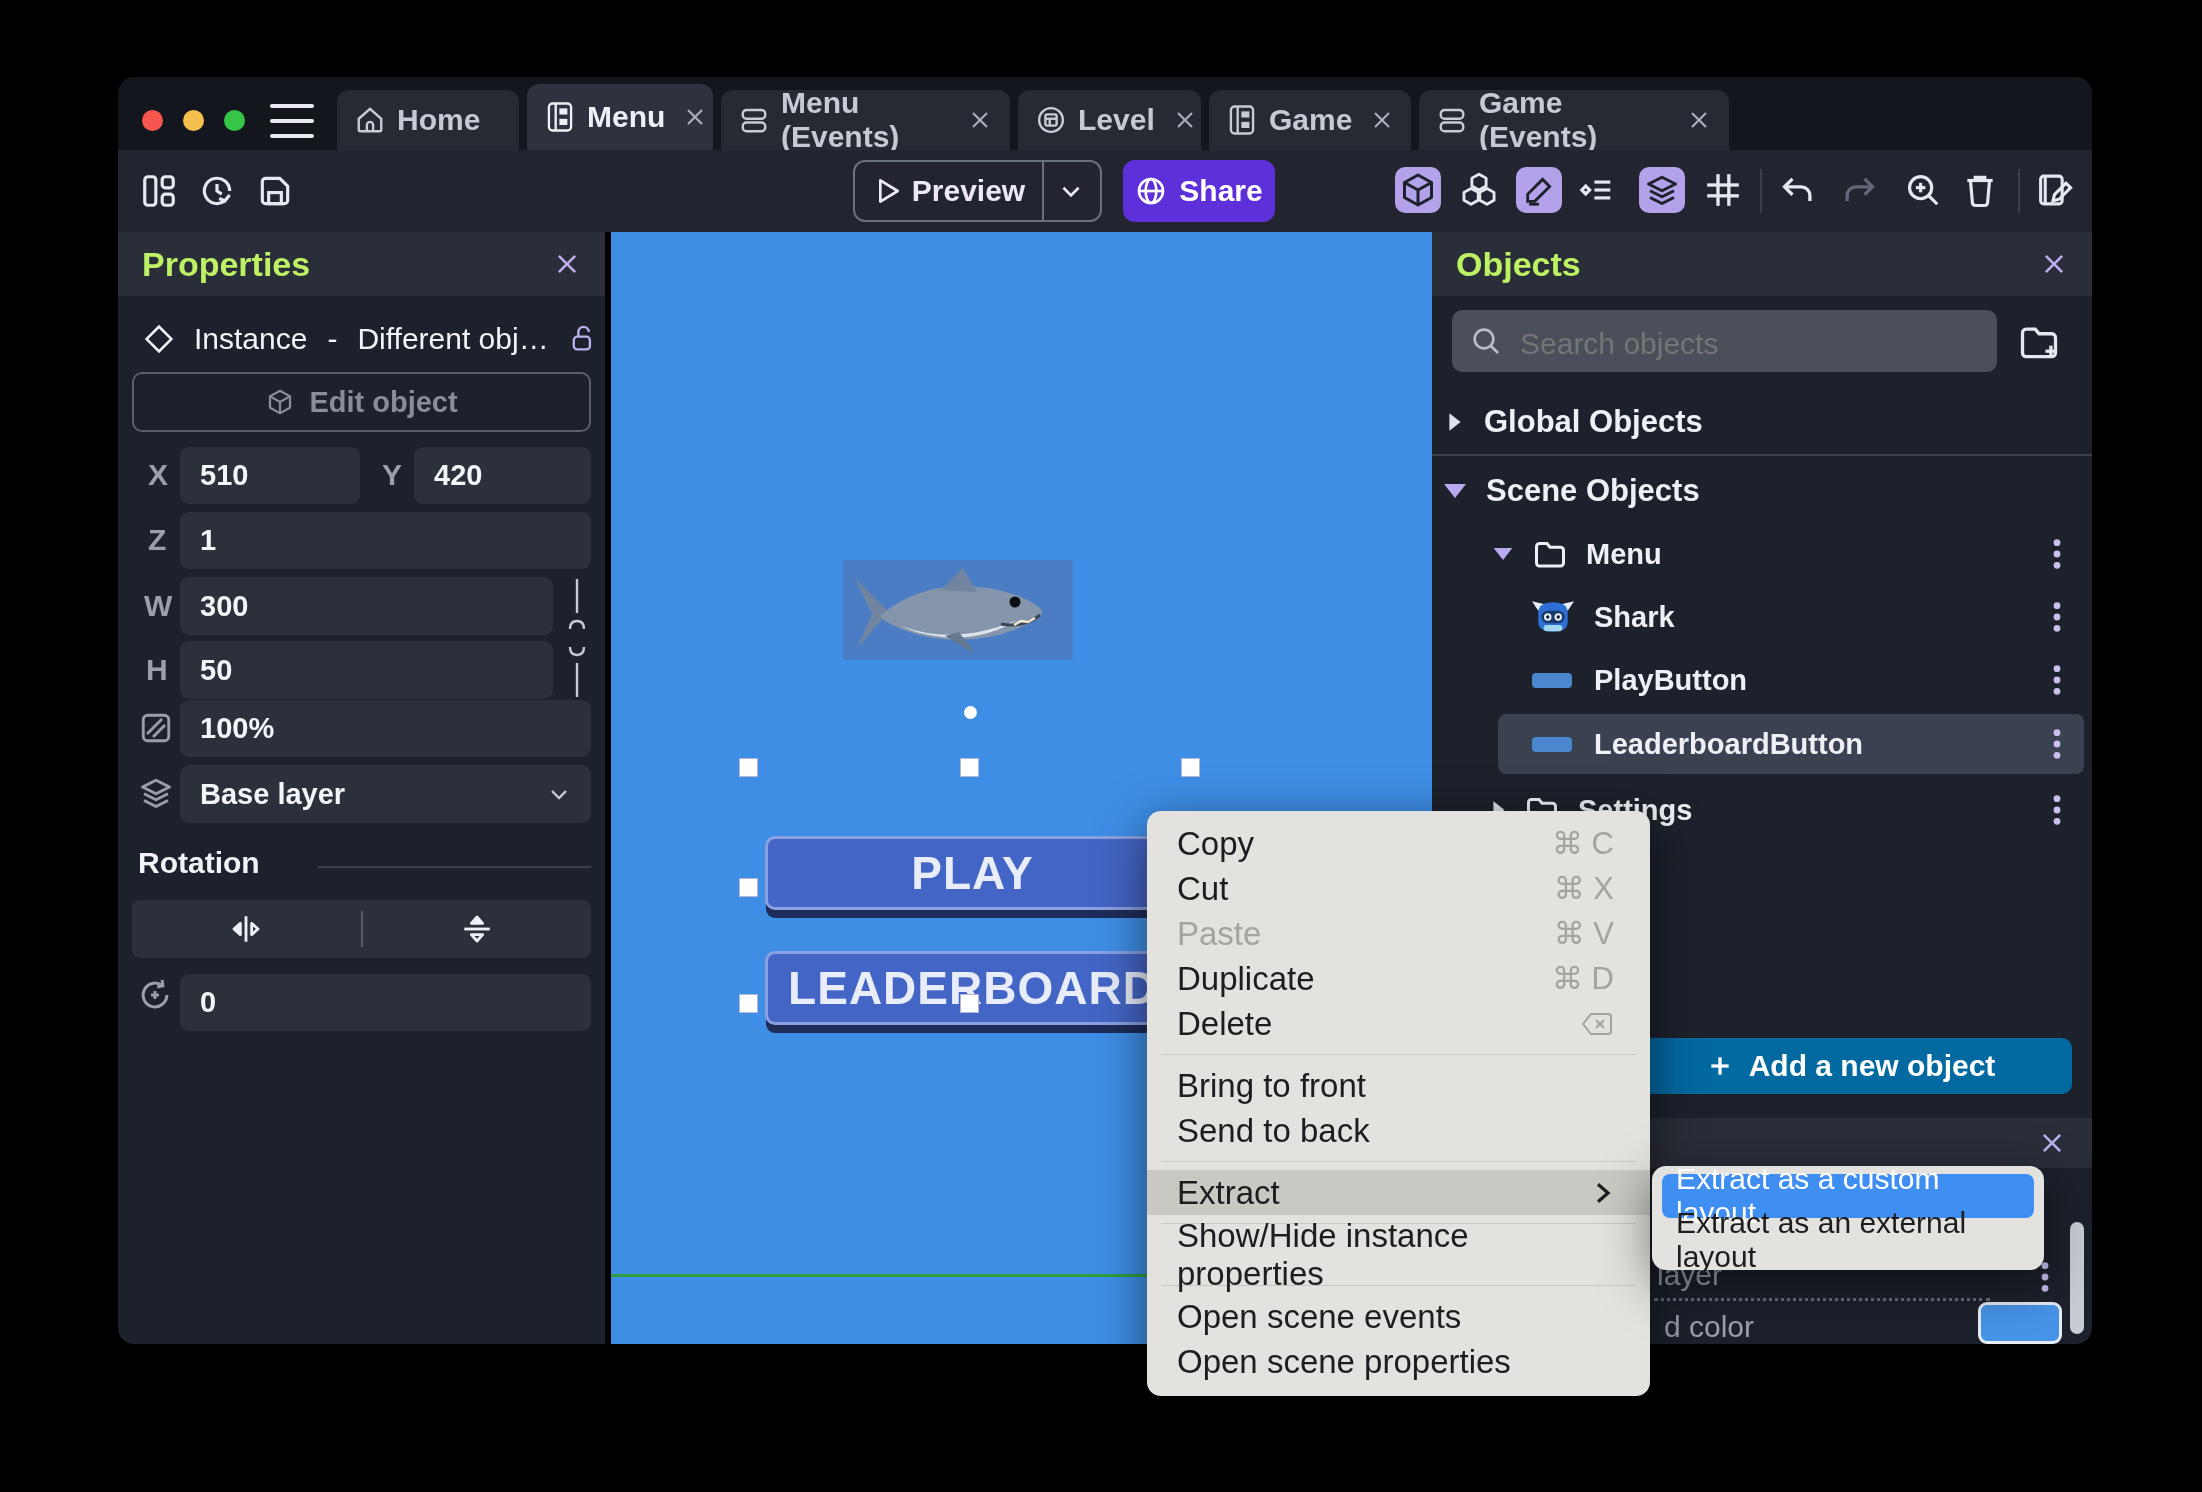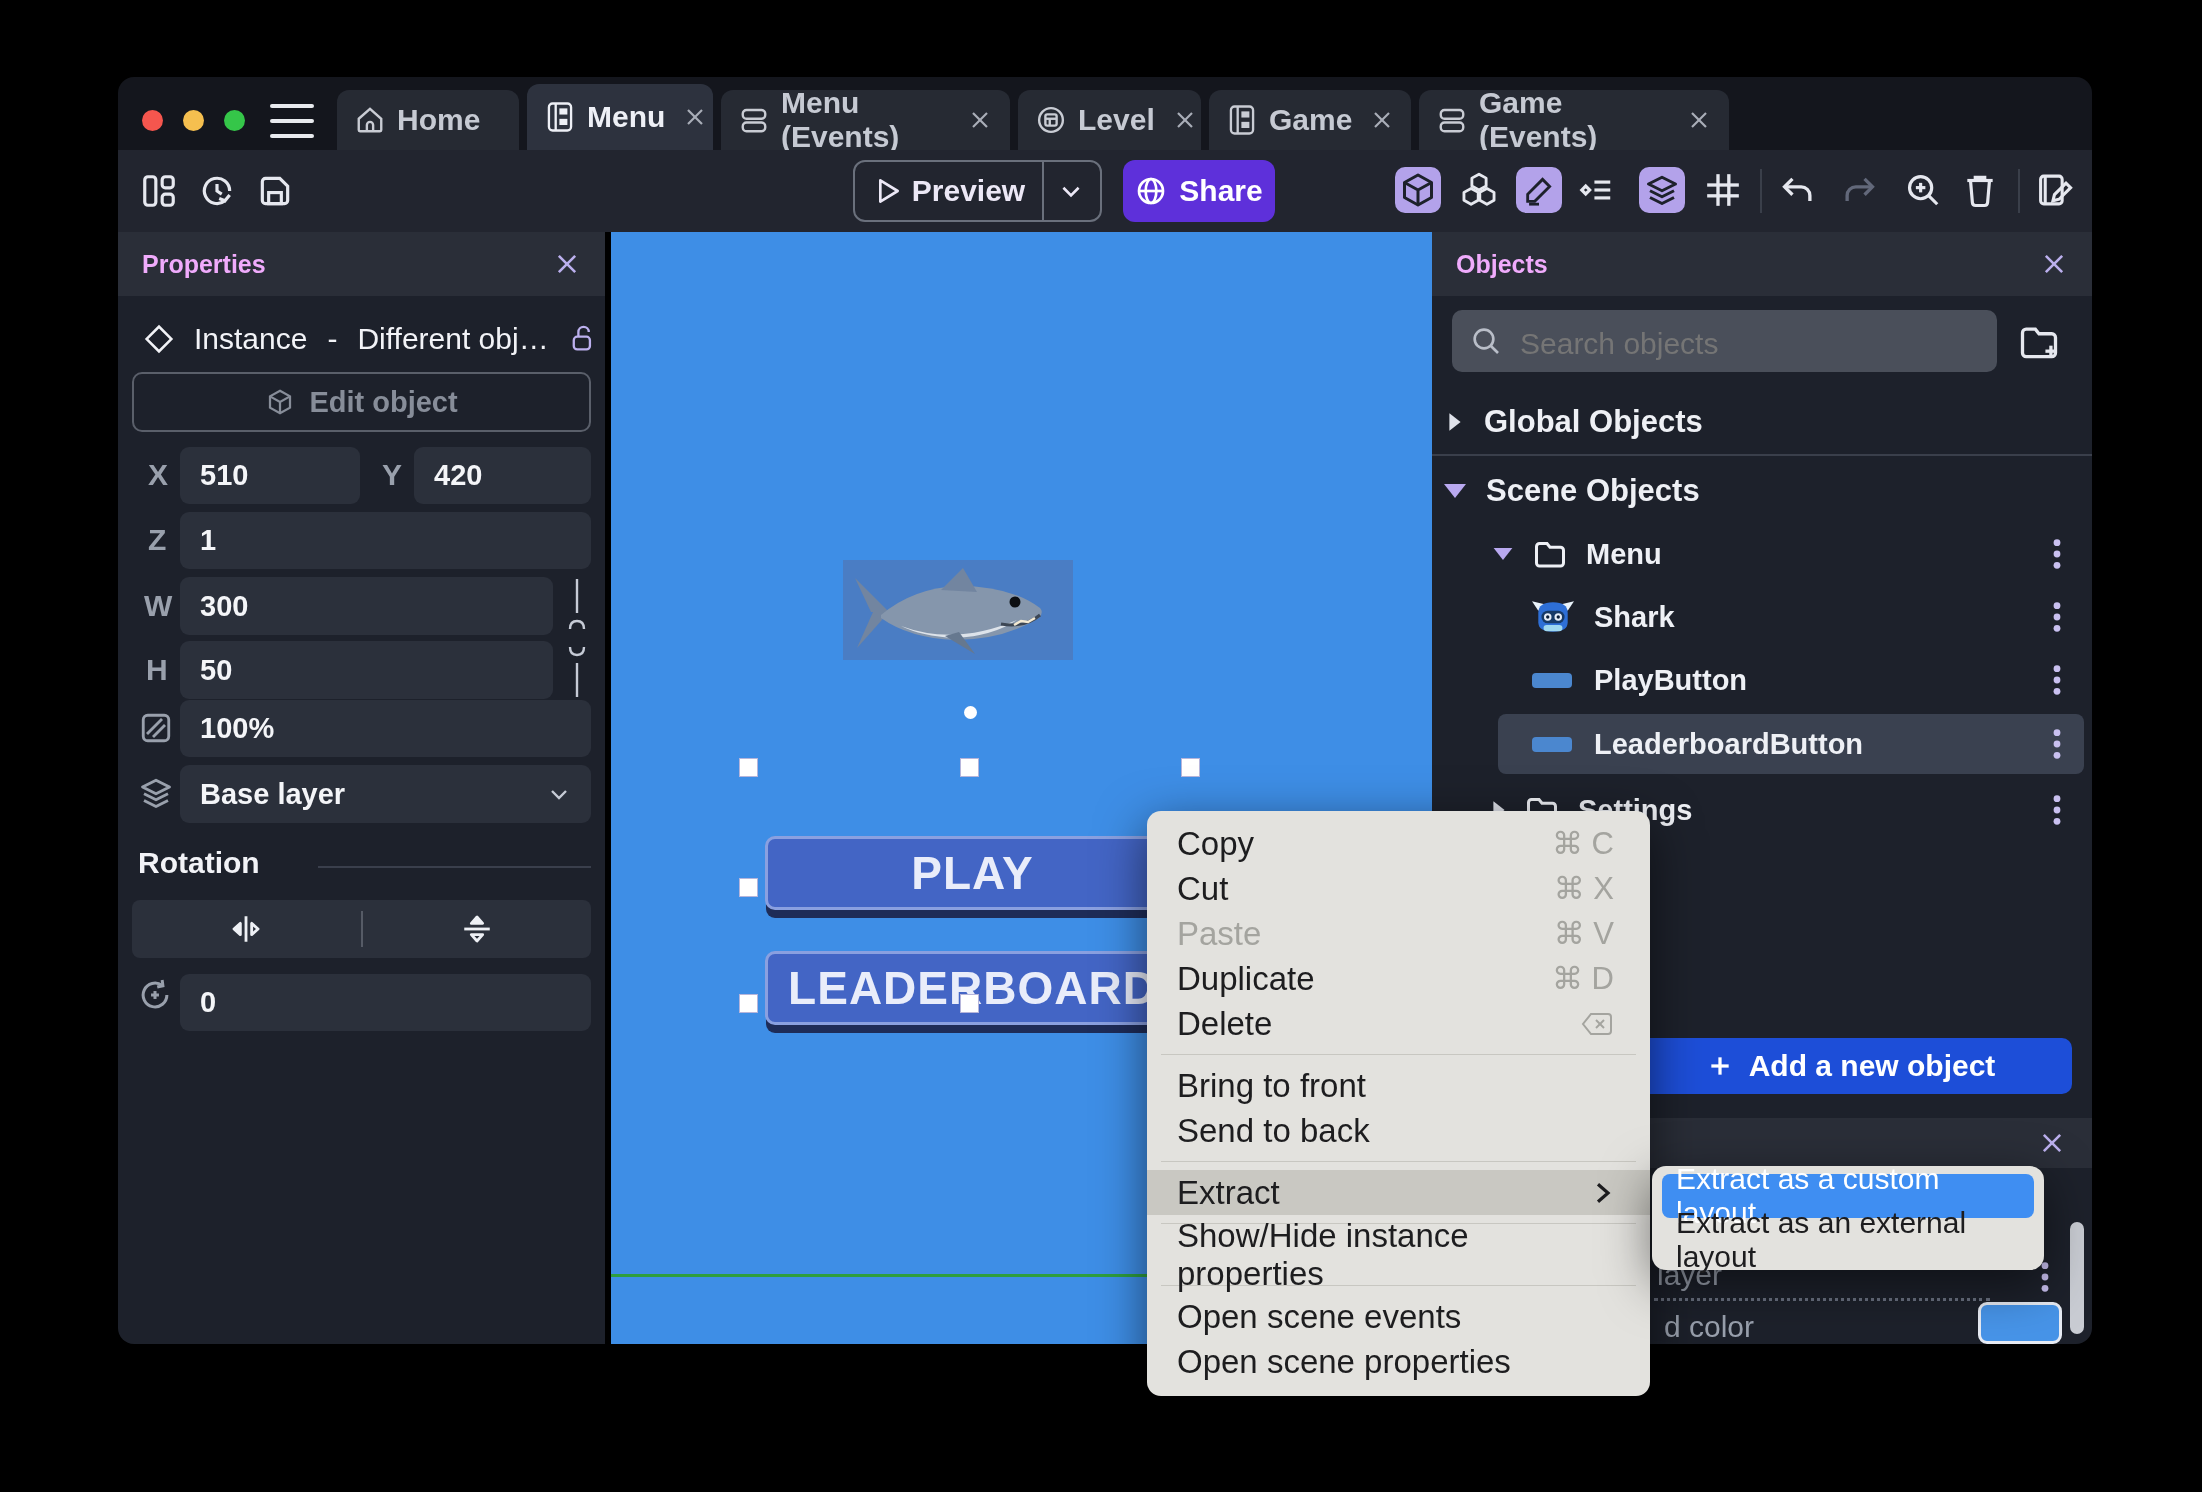--- a/index.html
+++ b/index.html
@@ -20,21 +20,21 @@
   .tile{width:46px;height:46px;border-radius:10px;display:flex;align-items:center;justify-content:center;color:#e6e8ef;top:167px;}
   .tile.on{background:#b3a2ea;color:#1d212b;}
   .vdiv{width:2px;height:44px;background:#3a3f4a;top:169px;}
   .btn-preview{left:853px;top:160px;width:249px;height:62px;border:2px solid #6a707c;border-radius:12px;
     display:flex;align-items:center;padding:0 16px;color:#ece8f6;font-size:30px;font-weight:600;}
   .btn-share{left:1123px;top:160px;width:152px;height:62px;background:#5e30da;border-radius:12px;display:flex;
     align-items:center;justify-content:center;gap:12px;color:#fff;font-size:30px;font-weight:700;}
   
   .panel{background:#1d212b;}
   .phead{height:64px;background:#2a2e38;display:flex;align-items:center;justify-content:space-between;
-    padding:0 24px;color:#f0abfc;font-size:25px;font-weight:700;}
+    padding:0 24px;color:#bef264;font-size:34px;font-weight:700;}
   .xicon{color:#bcb0ee;}
   .lbl{color:#99a0ac;font-size:30px;font-weight:600;}
   .inp{background:#2b303b;border-radius:9px;display:flex;align-items:center;padding:0 20px;color:#f4f5f8;
     font-size:29px;font-weight:600;}
   .secline{height:2px;background:#3a3f4c;}
   
   .canvas{left:611px;top:232px;width:821px;height:1112px;background:#3e8ee6;overflow:hidden;}
   .gamebtn{background:#4365c5;border:3px solid #8aa0e0;border-radius:10px;box-shadow:0 9px 0 -1px #1e2c58;
     display:flex;align-items:center;justify-content:center;color:#e9edfa;font-weight:700;font-size:46px;letter-spacing:1px;margin-top:48px;}
   .handle{width:19px;height:19px;background:#fff;border:1px solid rgba(120,120,190,.55);z-index:3;}
@@ -585,21 +585,21 @@
     <span>Settings</span>
     <span class="kebab" style="margin-left:auto;margin-right:14px">
       <svg width="10" height="34" viewBox="0 0 6 24" fill="currentColor">
           <circle cx="3" cy="4" r="2.4"></circle>
           <circle cx="3" cy="12" r="2.4"></circle>
           <circle cx="3" cy="20" r="2.4"></circle>
         </svg>
     </span>
   </div>
 
-  <div class="abs" style="left:198px;top:806px;width:442px;height:56px;background:#1d4ed8;border-radius:10px;display:flex;align-items:center;justify-content:center;gap:16px;color:#fff;font-size:30px;font-weight:700">
+  <div class="abs" style="left:198px;top:806px;width:442px;height:56px;background:#0369a1;border-radius:10px;display:flex;align-items:center;justify-content:center;gap:16px;color:#fff;font-size:30px;font-weight:700">
     <span>
       <svg width="26" height="26" viewBox="0 0 24 24" stroke="#fff" stroke-width="3" fill="none">
           <line x1="12" y1="4" x2="12" y2="20"></line>
           <line x1="4" y1="12" x2="20" y2="12"></line>
         </svg>
     </span>
     <span>Add a new object</span>
   </div>
 
   <div class="abs" style="left:0;top:886px;width:660px;height:50px;background:#2a2e38;display:flex;align-items:center;justify-content:flex-end;padding:0 26px">

